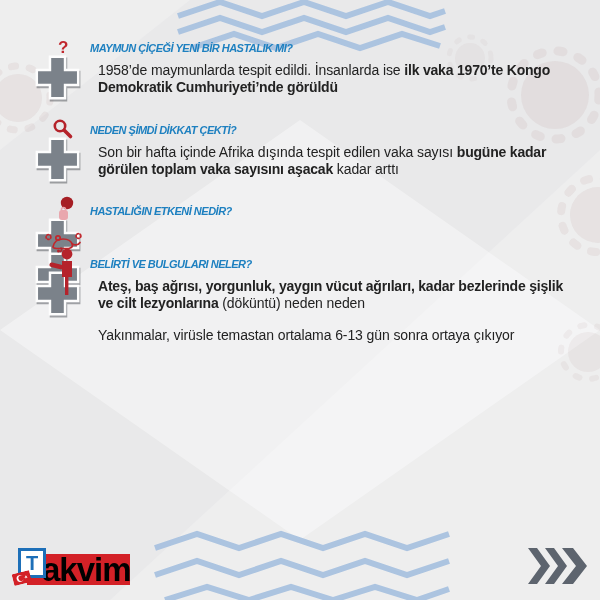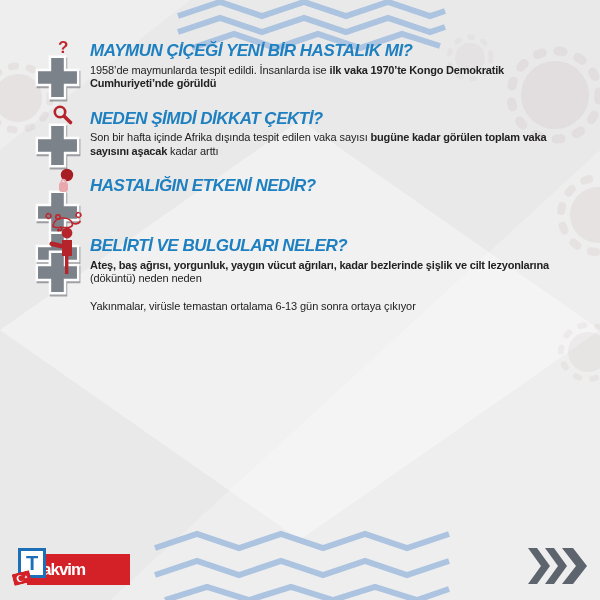--- a/index.html
+++ b/index.html
@@ -14,33 +14,33 @@
   .icon-col{width:56px;flex:none;position:relative;}
   .plus-wrap{position:absolute;top:12px;left:0;filter:drop-shadow(1.5px 2px 0 rgba(60,65,72,.45));}
   .mini{position:absolute;z-index:2;}
   .s1 .mini{top:-4px;left:24px;font-size:17px;font-weight:900;color:#c1272d;}
   .s2 .mini{top:-6px;left:18px;}
   .s3 .mini{top:-10px;left:22px;}
   .s4 .mini{top:-8px;left:10px;}
   .s5 .mini{top:-12px;left:12px;}
   .text-col{flex:1;}
   .title{
-    margin:0 0 3px 0;color:#1e80c0;font-size:17px;line-height:1.1;
+    margin:0 0 3px 0;color:#1e80c0;font-size:11px;line-height:1.1;
     font-weight:bold;font-style:italic;letter-spacing:-0.5px;
   }
-  .body{margin:0;font-size:11px;line-height:1.23;color:#222;letter-spacing:-0.1px;max-width:478px;}
+  .body{margin:8px;font-size:14px;line-height:1.23;color:#222;letter-spacing:-0.1px;max-width:478px;}
   .body b{letter-spacing:-0.2px;}
   .extra{margin-top:14px;}
   .s5 .extra{max-width:460px;}
   
   .logo{position:absolute;left:18px;top:554px;z-index:3;}
   .logo-red{
-    margin-left:9px;width:88px;height:31px;background:#d32127;color:#ffffff;
+    margin-left:9px;width:88px;height:31px;background:#d32127;color:#000000;
     display:flex;align-items:center;padding-left:15px;
-    font-size:17px;font-weight:bold;letter-spacing:-1px;
+    font-size:33px;font-weight:bold;letter-spacing:-1px;
   }
   .logo-tbox{
     position:absolute;left:0;top:-6px;width:22px;height:24px;background:#fff;
     border:3px solid #1d6fb8;display:flex;align-items:center;justify-content:center;
     color:#1d6fb8;font-size:20px;font-weight:bold;z-index:2;
   }
   .logo-flag{position:absolute;left:-5px;top:16px;transform:rotate(-14deg);z-index:3;}
   .chevrons{position:absolute;right:10px;top:548px;z-index:3;}
 </style>
 </head>

